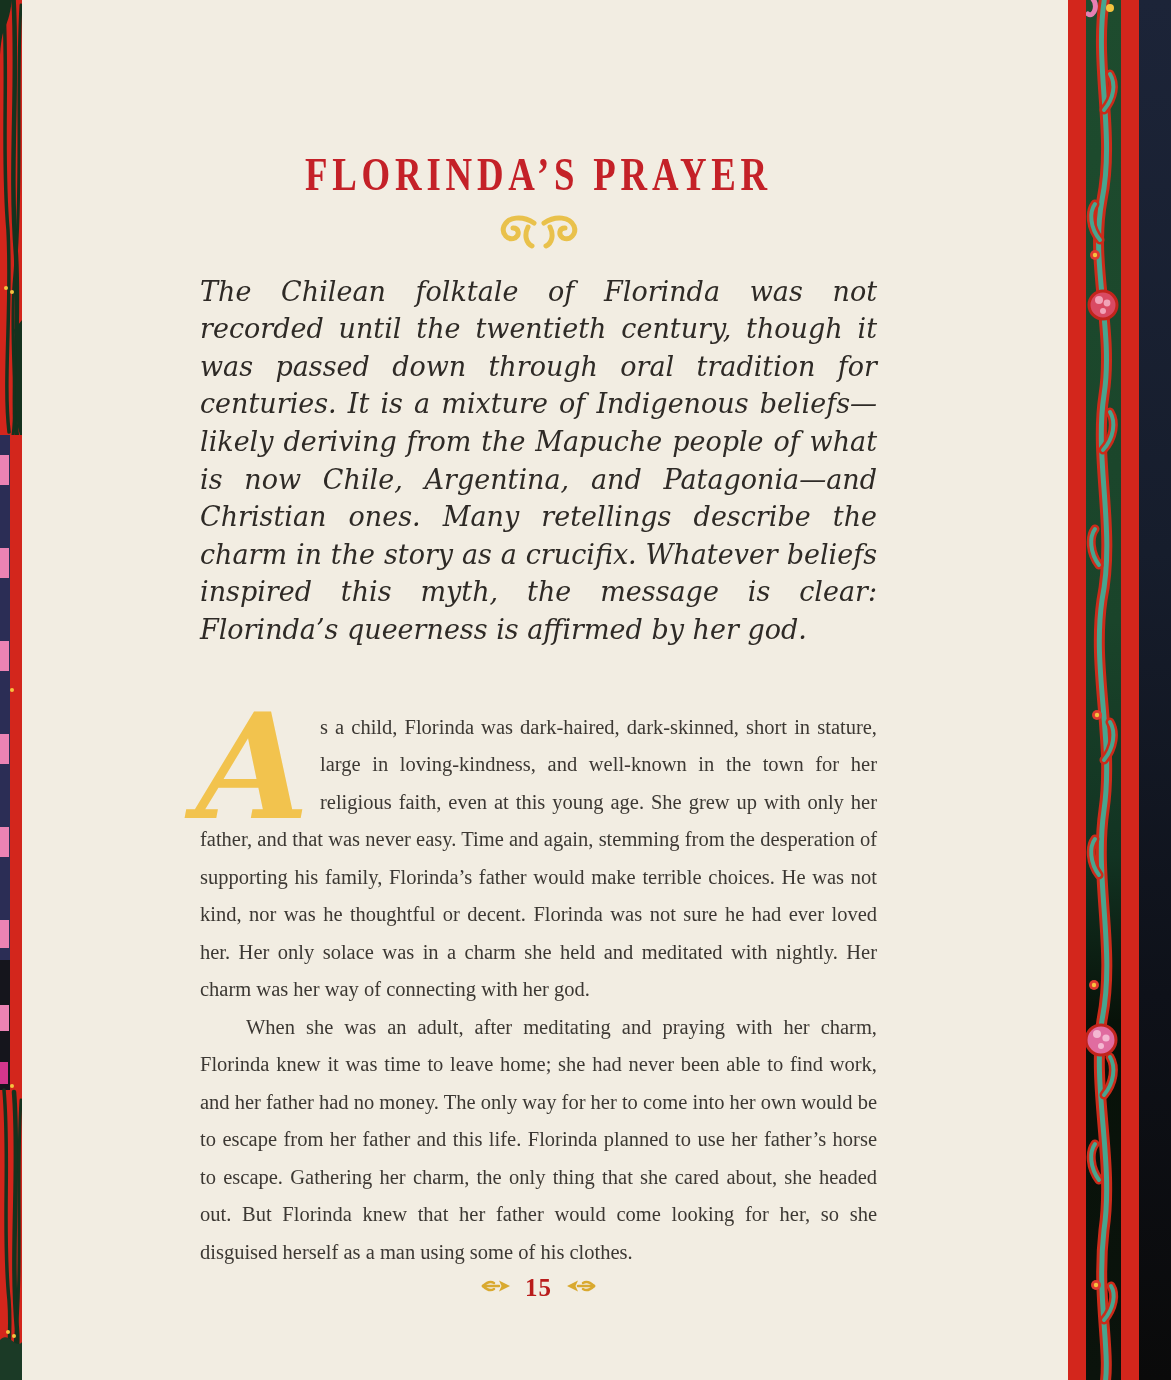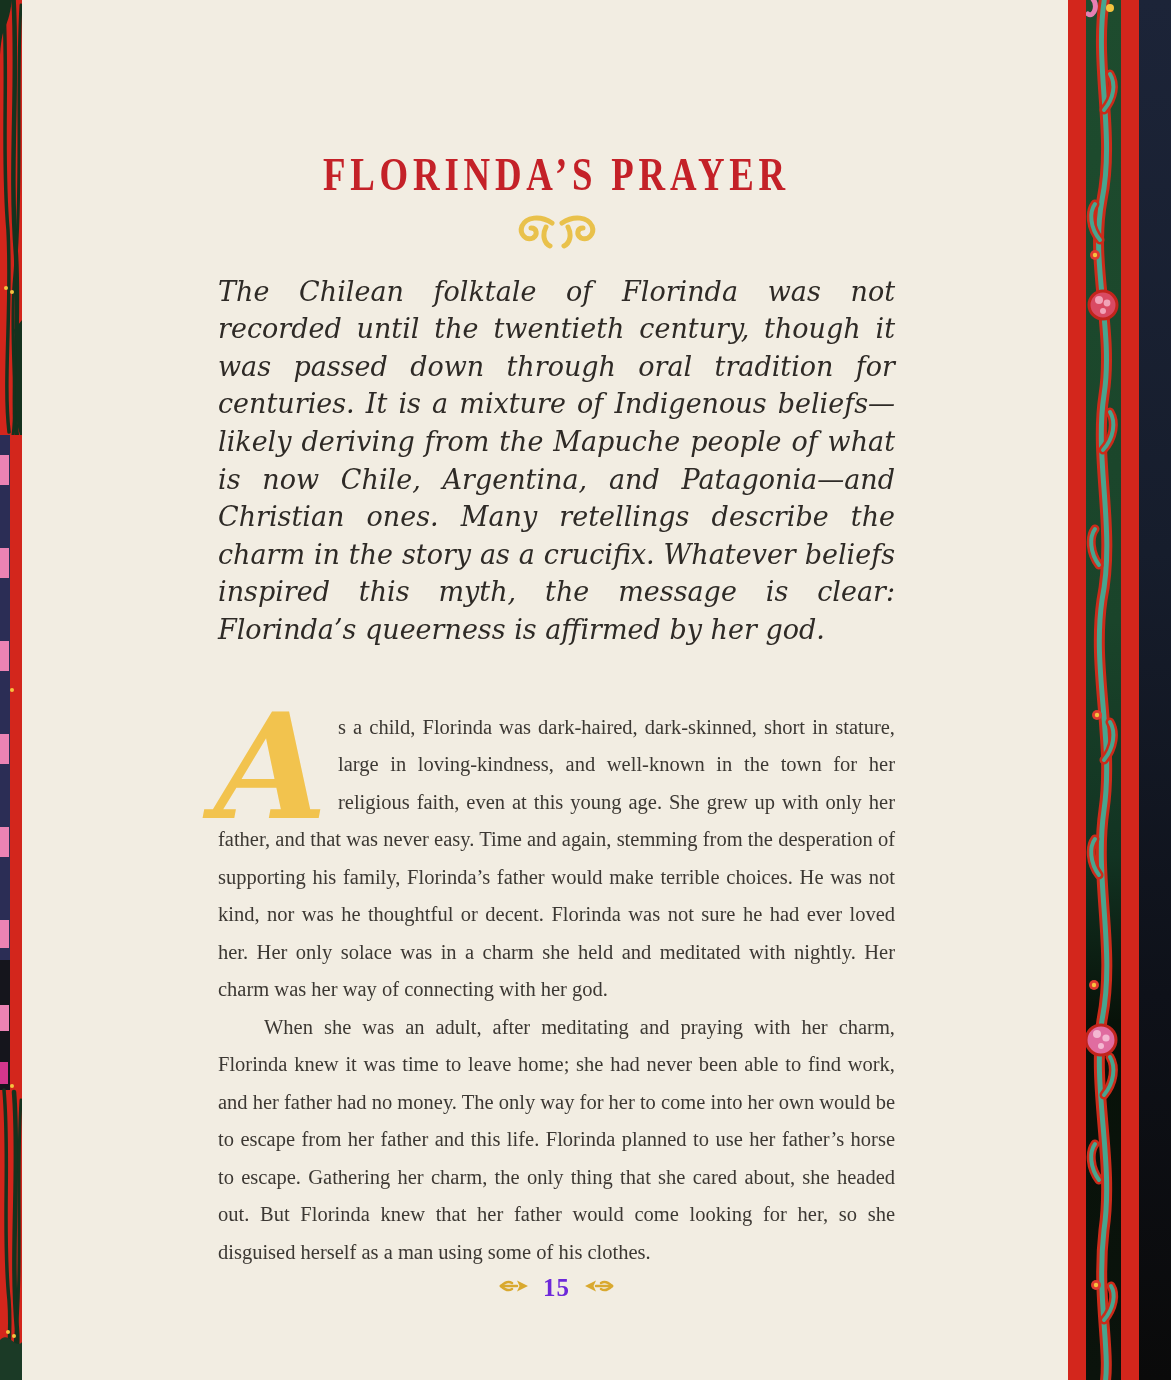--- a/index.html
+++ b/index.html
@@ -8,36 +8,36 @@
   
   .left-border{position:absolute;left:0;top:0;width:22px;height:1380px;}
   
   .right-border{position:absolute;left:1068px;top:0;width:103px;height:1380px;}
   .rb-red1{position:absolute;left:0;top:0;width:18px;height:1380px;background:#D3261C;}
   .rb-band{position:absolute;left:18px;top:0;width:35px;height:1380px;}
   .rb-red2{position:absolute;left:53px;top:0;width:18px;height:1380px;background:#D3261C;}
   .rb-navy{position:absolute;left:71px;top:0;width:32px;height:1380px;
            background:linear-gradient(#1C2438 0%,#161D2C 40%,#0E1119 72%,#0A0A0A 100%);}
   
-  .content{position:absolute;left:218px;top:0;width:677px;height:1380px;}
+  .content{position:absolute;left:200px;top:0;width:677px;height:1380px;}
   h1.title{margin:150px 0 0;text-align:center;font-family:"Liberation Serif",serif;
            font-weight:700;font-size:46px;line-height:1.1;color:#C42128;
            letter-spacing:6px;transform:scaleX(0.80);transform-origin:50% 50%;white-space:nowrap;}
   .flourish{margin:12px auto 0;width:110px;height:36px;}
   p.intro{margin:24px 0 0;font-family:"DejaVu Serif",serif;font-style:italic;
           font-size:27px;line-height:37.6px;color:#2E2A26;text-align:justify;}
   .body-block{margin-top:60px;}
   p.body{margin:0;font-family:"Liberation Serif",serif;font-size:20.5px;
          line-height:37.5px;color:#3C3833;text-align:justify;}
   .dropcap{float:left;width:98px;margin:6px 26px 0 -4px;
            font-family:"DejaVu Serif",serif;font-style:italic;font-weight:700;
            font-size:146px;line-height:104px;color:#F2C34E;}
   p.p2{text-indent:46px;}
   .folio{position:absolute;left:0;top:1274px;width:677px;text-align:center;}
-  .folio .pagenum{font-weight:700;font-size:25px;color:#6d28d9;letter-spacing:1px;
+  .folio .pagenum{font-weight:700;font-size:25px;color:#b91c1c;letter-spacing:1px;
                   margin:0 10px;vertical-align:middle;}
   .folio .arrow{vertical-align:middle;display:inline-block;}
 </style>
 </head>
 <body>
 
 <div class="page">
 
   <div class="left-border">
     <svg width="22" height="1380" viewBox="0 0 22 1380">

